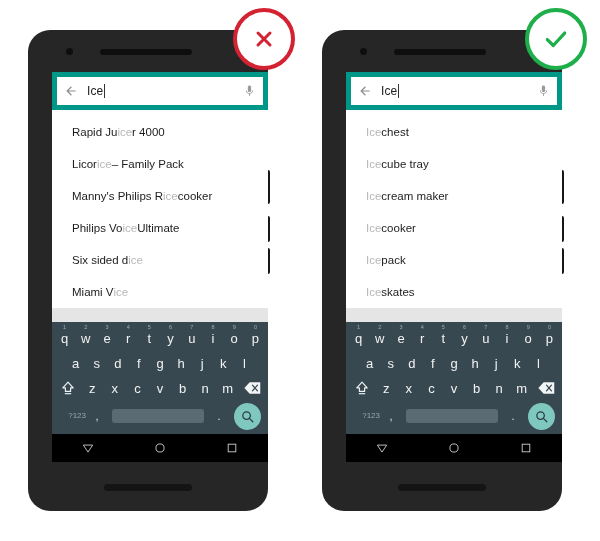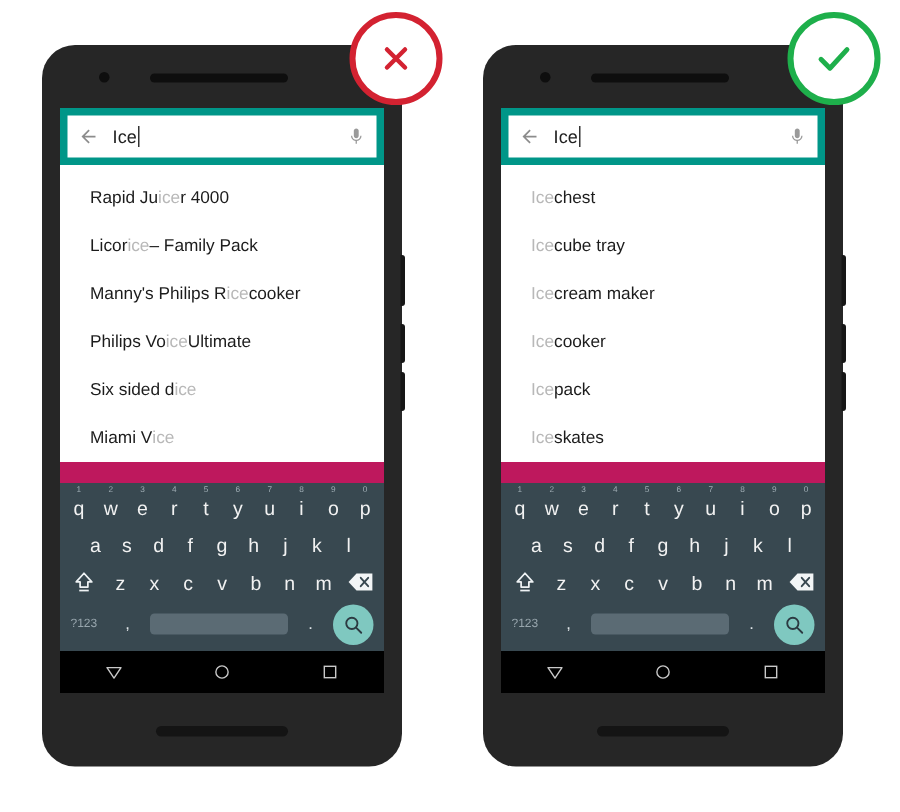--- a/index.html
+++ b/index.html
@@ -68,24 +68,24 @@
     border-radius: 0 2px 2px 0;
   }
   .side-btn.power  { top: 140px; height: 34px; }
   .side-btn.vol-up { top: 186px; height: 26px; }
   .side-btn.vol-dn { top: 218px; height: 26px; }
 
   
   .screen {
     position: absolute;
     top: 42px;
-    left: 12px;
+    left: 24px;
     width: 216px;
     height: 390px;
-    background: #be185d;
+    background: #e5e5e5;
     overflow: hidden;
   }
 
   
   .searchbar {
     height: 38px;
     background: #009688;
     padding: 5px 5px;
     box-sizing: border-box;
   }
@@ -198,21 +198,21 @@
   .bksp-glyph svg { display: block; }
 
   .kb-row.r4 {
     height: 30px;
     padding: 0 2px;
   }
   .key.sym {
     flex: 0 0 30px;
     font-size: 8px;
     color: #97a5ac;
-    text-align: left;
+    text-align: right;
     padding-left: 3px;
     box-sizing: border-box;
   }
   .key.comma, .key.period {
     flex: 0 0 22px;
     font-size: 11px;
     color: #dfe4e7;
   }
   .key.space {
     flex: 1 1 auto;

